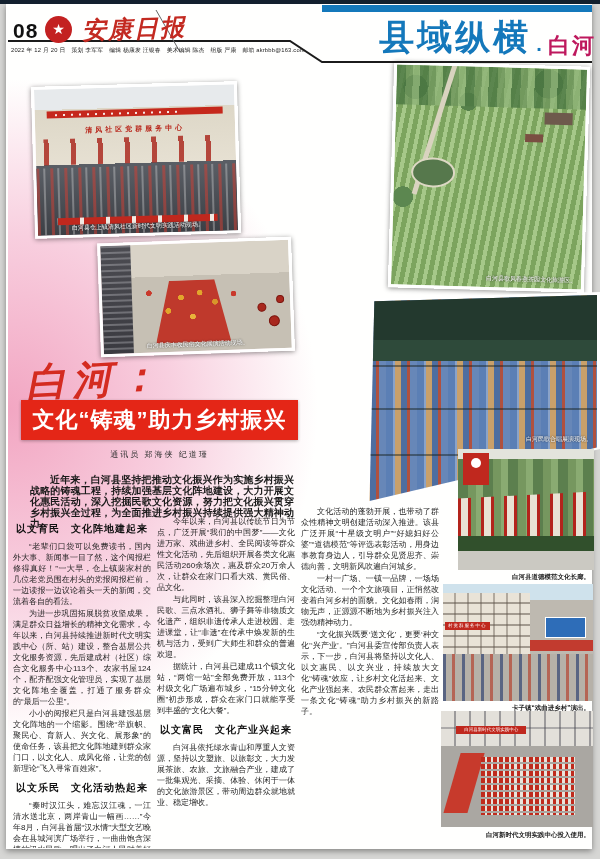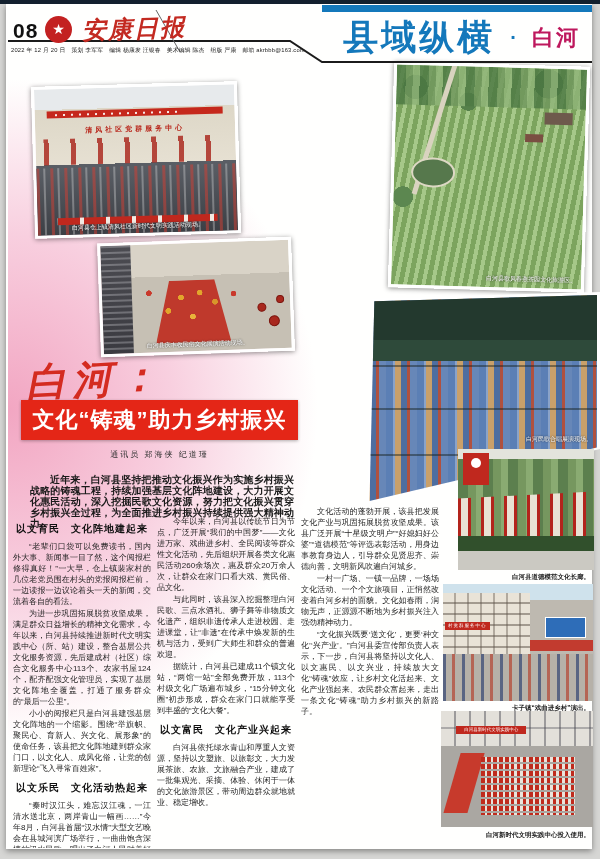--- a/index.html
+++ b/index.html
@@ -7,21 +7,21 @@
   .stage { position:relative; width:600px; height:859px; background:#d6d6d4; overflow:hidden; }
   .topbar { position:absolute; left:0; top:0; width:600px; height:4px; background:#13202e; z-index:9; }
   .page { position:absolute; left:6px; top:4px; width:586px; height:845px; background:#fffffe; box-shadow:0 2px 6px rgba(0,0,0,.4); }
 
   
   .pagenum { position:absolute; left:13px; top:19px; font-size:21px; font-weight:bold; color:#111; letter-spacing:1px; z-index:6;}
   .logo { position:absolute; left:45px; top:16px; width:27px; height:27px; border-radius:50%; background:#c32121; color:#fff; font-size:14px; line-height:27px; text-align:center; z-index:6;}
   .masthead { position:absolute; left:82px; top:13px; font-family:"Liberation Serif", serif; font-style:italic; font-weight:bold; font-size:24px; color:#c32a21; transform:rotate(-2deg); letter-spacing:2px; z-index:6;}
   .dateline { position:absolute; left:11px; top:46px; font-size:5.8px; color:#222; white-space:nowrap; letter-spacing:.2px; z-index:6;}
   .bluebar { position:absolute; left:322px; top:5px; width:270px; height:7px; background:#1478bb; z-index:6;}
-  .sectiontitle { position:absolute; left:304px; top:14px; width:276px; display:flex; justify-content:flex-end; align-items:center; gap:15px; z-index:6;}
+  .sectiontitle { position:absolute; left:320px; top:14px; width:276px; display:flex; justify-content:flex-end; align-items:flex-end; gap:5px; z-index:6;}
   .sectiontitle .big { font-family:"Liberation Serif", serif; font-weight:bold; font-size:35px; color:#1478bb; letter-spacing:3px; }
   .sectiontitle .dot { font-size:20px; font-weight:bold; color:#1478bb; }
   .sectiontitle .small { font-size:22px; font-weight:bold; color:#be185d; letter-spacing:2px; }
   svg.hdr-lines { position:absolute; left:0; top:0; z-index:5; pointer-events:none; }
 
   
   .pink { position:absolute; left:8px; top:62px; width:312px; height:790px;
     background:radial-gradient(ellipse 430px 460px at 0% 44%, #f2a6c2 0%, #f8cfdf 38%, rgba(255,255,255,0) 72%); z-index:1;}
 
   
@@ -235,17 +235,17 @@
       <p>“秦时汉江头，难忘汉江魂，一江清水送北京，两岸青山一幅画……”今年8月，白河县首届“汉水情”大型文艺晚会在县城河滨广场举行，一曲曲饱含深情的汉水民歌，唱出了白河人民对美好生活的向往，现场掌声、喝彩声此起彼伏。</p>
     </div>
   <div class="col col2">
       <p>今年以来，白河县以传统节日为节点，广泛开展“我们的中国梦”——文化进万家、戏曲进乡村、全民阅读等群众性文化活动，先后组织开展各类文化惠民活动260余场次，惠及群众20万余人次，让群众在家门口看大戏、赏民俗、品文化。</p>
       <p>与此同时，该县深入挖掘整理白河民歌、三点水酒礼、狮子舞等非物质文化遗产，组织非遗传承人走进校园、走进课堂，让“非遗”在传承中焕发新的生机与活力，受到广大师生和群众的普遍欢迎。</p>
       <p>据统计，白河县已建成11个镇文化站，“两馆一站”全部免费开放，113个村级文化广场遍布城乡，“15分钟文化圈”初步形成，群众在家门口就能享受到丰盛的“文化大餐”。</p>
       <h3>以文富民　文化产业兴起来</h3>
       <p>白河县依托绿水青山和厚重人文资源，坚持以文塑旅、以旅彰文，大力发展茶旅、农旅、文旅融合产业，建成了一批集观光、采摘、体验、休闲于一体的文化旅游景区，带动周边群众就地就业、稳定增收。</p>
     </div>
   <div class="col col3">
-      <p>文化活动的蓬勃开展，该县把发展文化产业与巩固拓展脱贫攻坚成果。该县广泛开展“十星级文明户”“好媳妇好公婆”“道德模范”等评选表彰活动，用身边事教育身边人，引导群众见贤思齐、崇德向善，文明新风吹遍白河城乡。</p>
+      <p>文化活动的蓬勃开展，也带动了群众性精神文明创建活动深入推进。该县广泛开展“十星级文明户”“好媳妇好公婆”“道德模范”等评选表彰活动，用身边事教育身边人，引导群众见贤思齐、崇德向善，文明新风吹遍白河城乡。</p>
       <p>一村一广场、一镇一品牌，一场场文化活动、一个个文旅项目，正悄然改变着白河乡村的面貌。文化如春雨，润物无声，正源源不断地为乡村振兴注入强劲精神动力。</p>
       <p>“文化振兴既要‘送文化’，更要‘种文化’‘兴产业’。”白河县委宣传部负责人表示，下一步，白河县将坚持以文化人、以文惠民、以文兴业，持续放大文化“铸魂”效应，让乡村文化活起来、文化产业强起来、农民群众富起来，走出一条文化“铸魂”助力乡村振兴的新路子。</p>
     </div>
 </div>
 
 </body></html>

